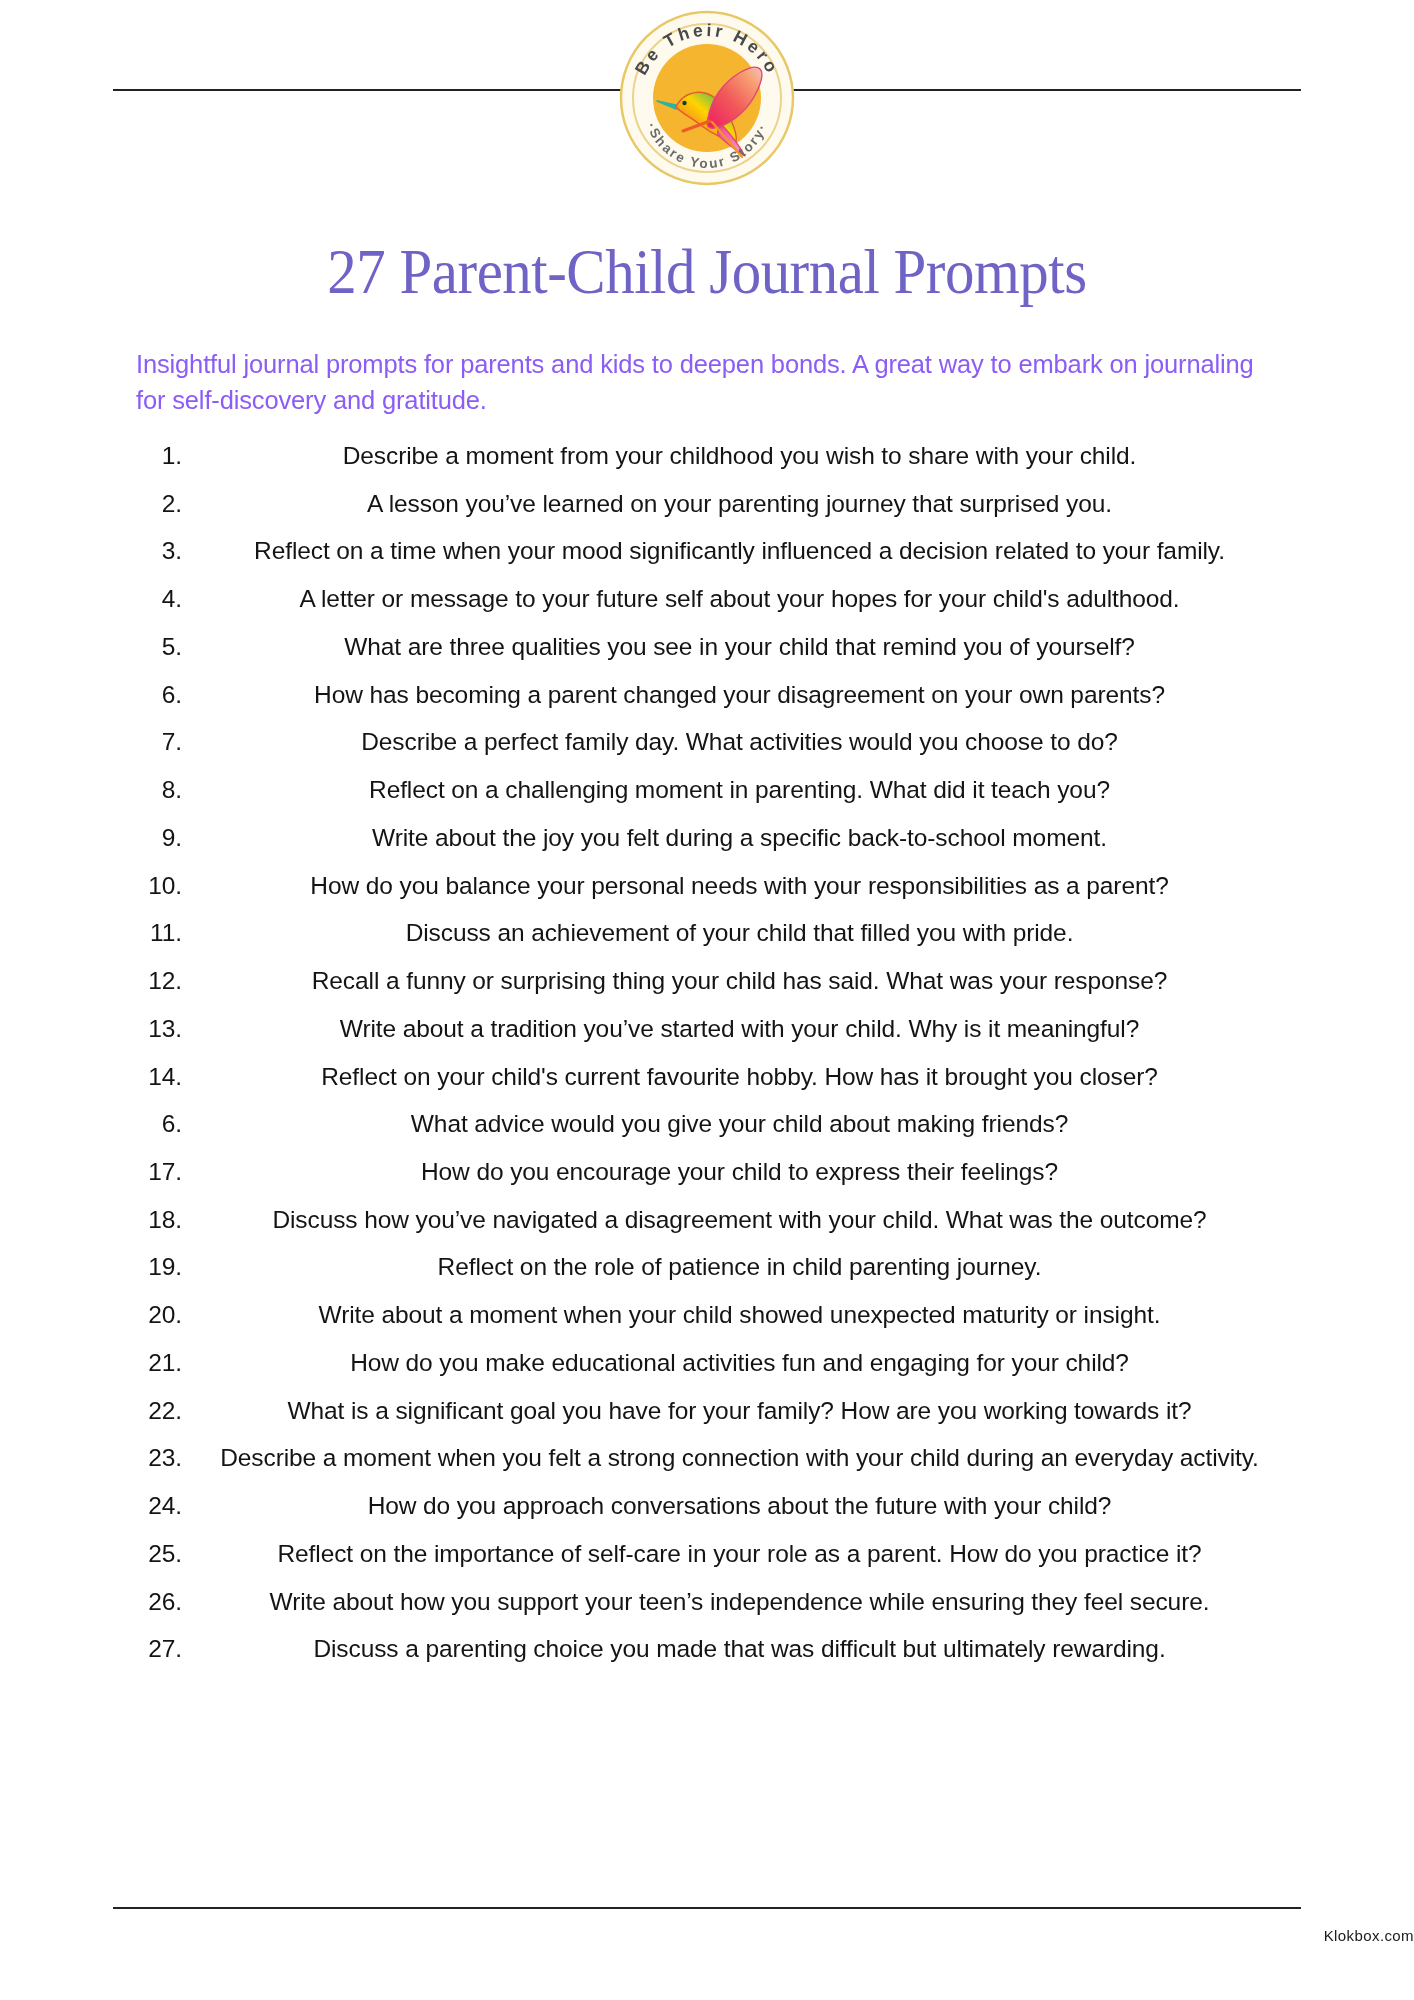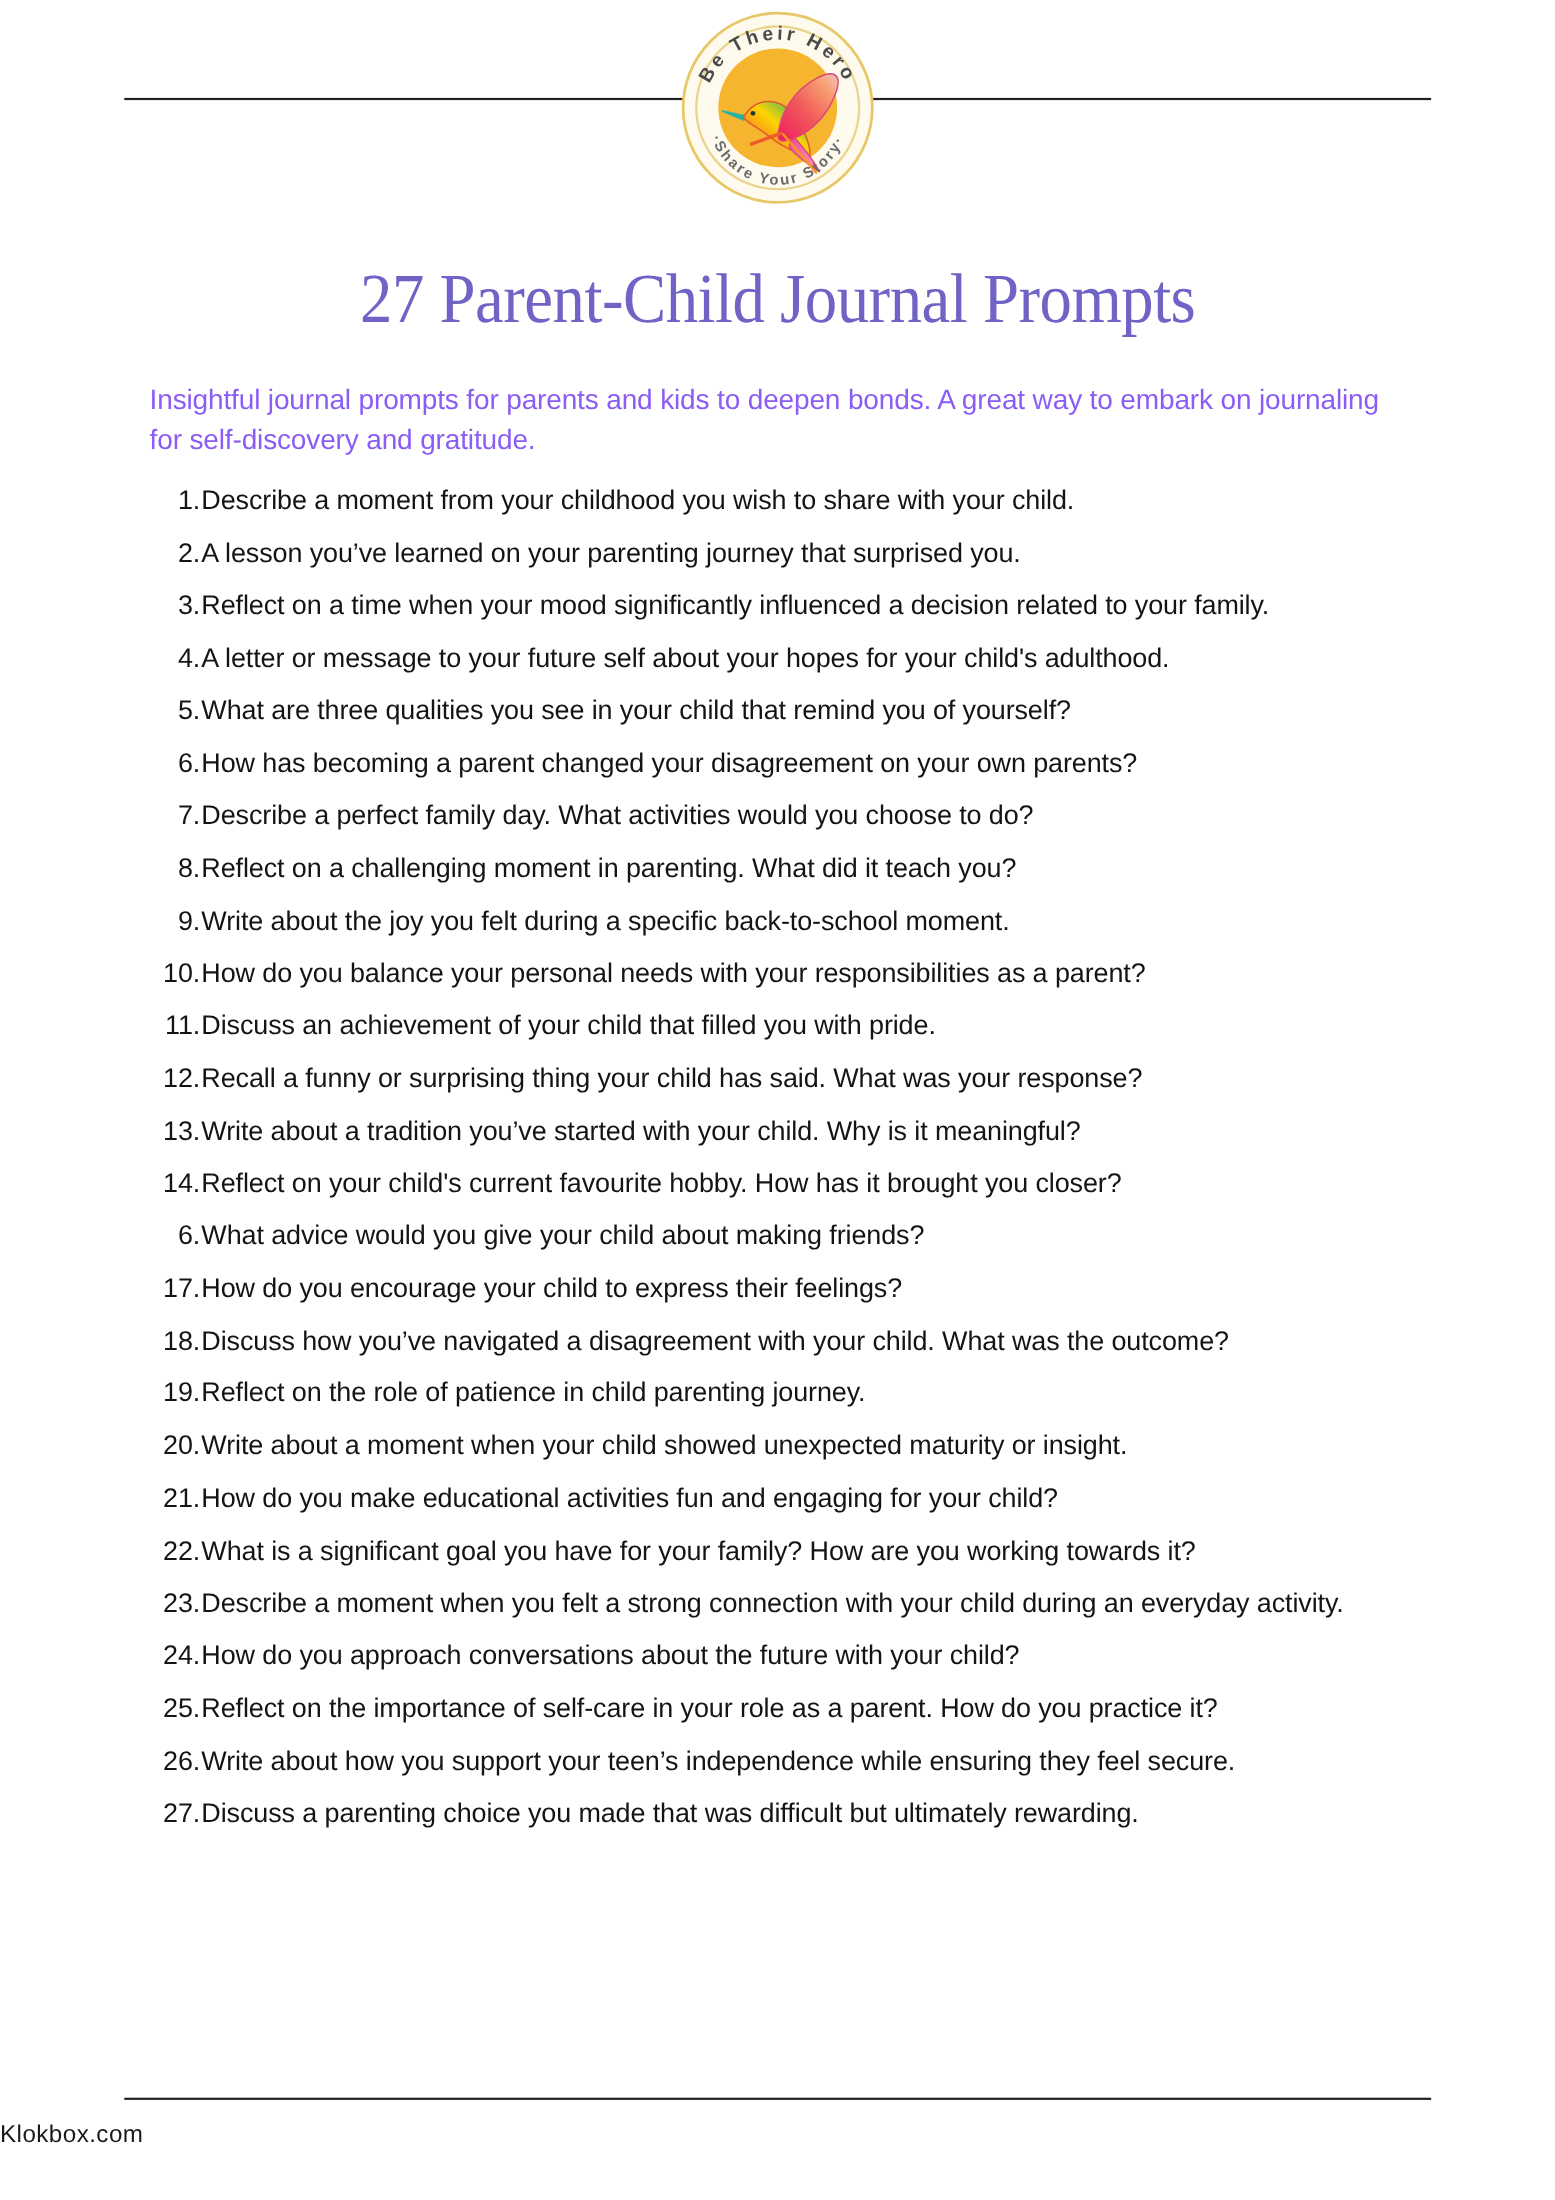--- a/index.html
+++ b/index.html
@@ -93,38 +93,39 @@
   }
   .prompt-num {
     flex: 0 0 auto;
     width: 46px;
     text-align: right;
     padding-right: 1px;
     white-space: nowrap;
   }
   .prompt-text {
     flex: 1 1 auto;
+    text-align: center;
   }
 
   
   .footer-rule {
     position: absolute;
     left: 113px;
     top: 1907px;
     width: 1188px;
     height: 2px;
     background: #222222;
   }
   .footer-text {
     position: absolute;
     top: 1927px;
     left: 0;
     width: 1414px;
-    text-align: left;
-    font-size: 22px;
+    text-align: right;
+    font-size: 15px;
     letter-spacing: 0.4px;
     color: #1a1a1a;
   }
 </style>
 </head>
 <body>
 
 <div class="header">
   <div class="header-rule"></div>
 

